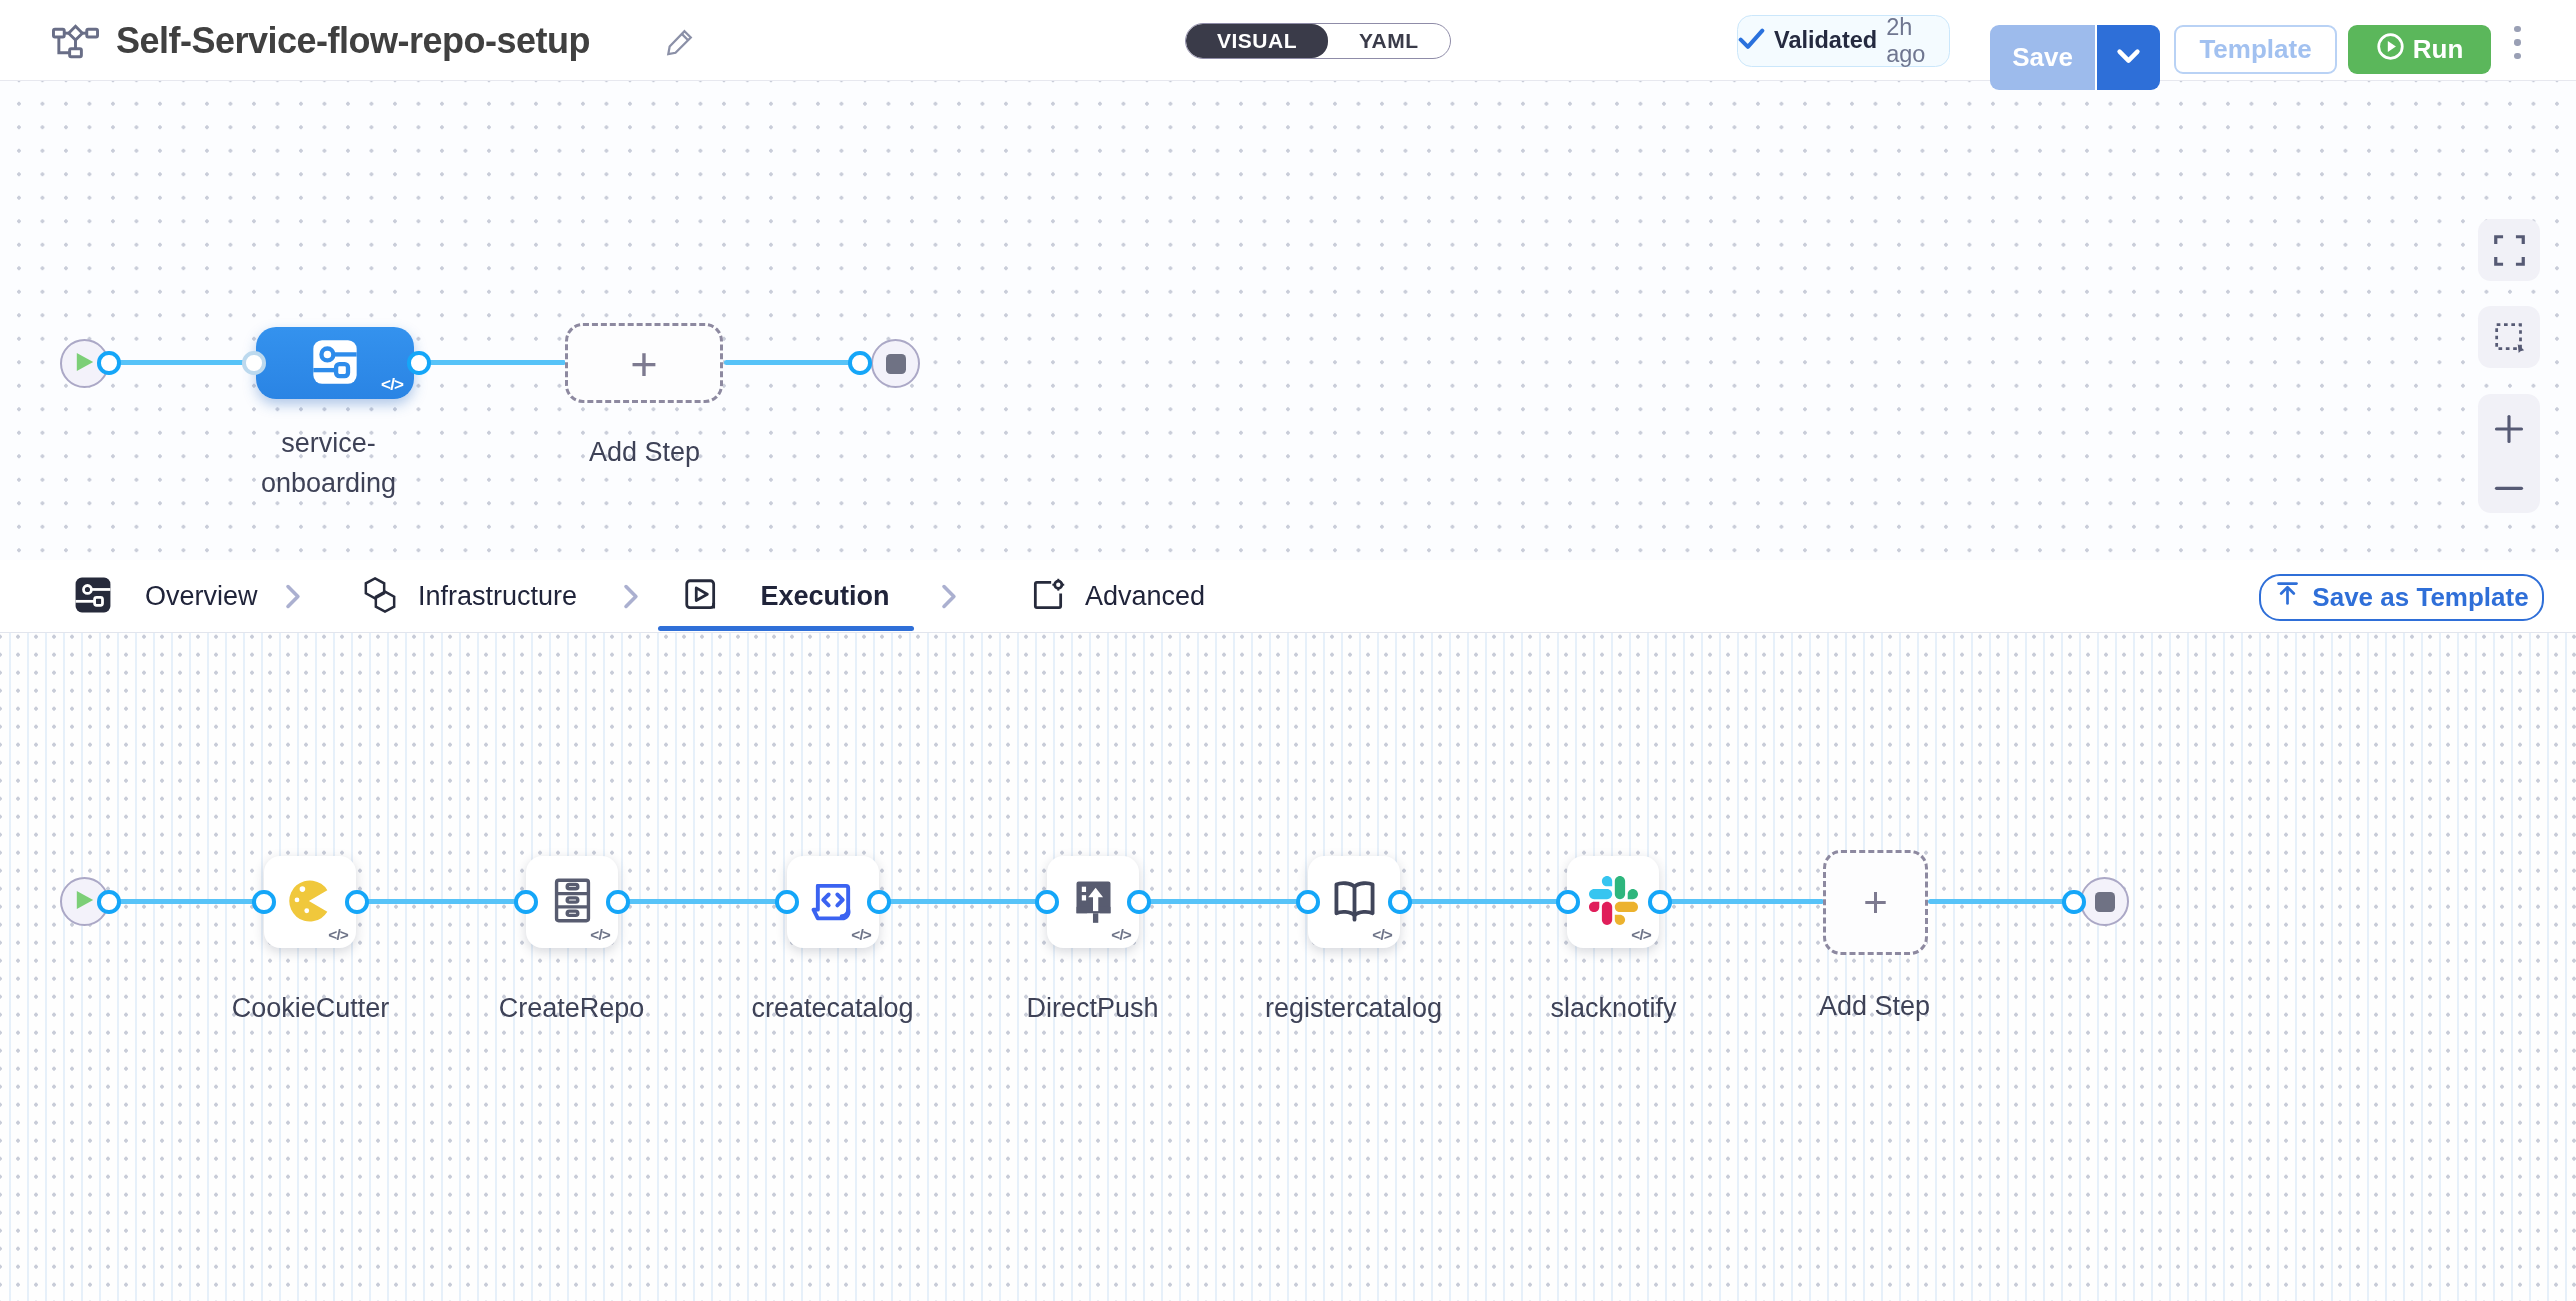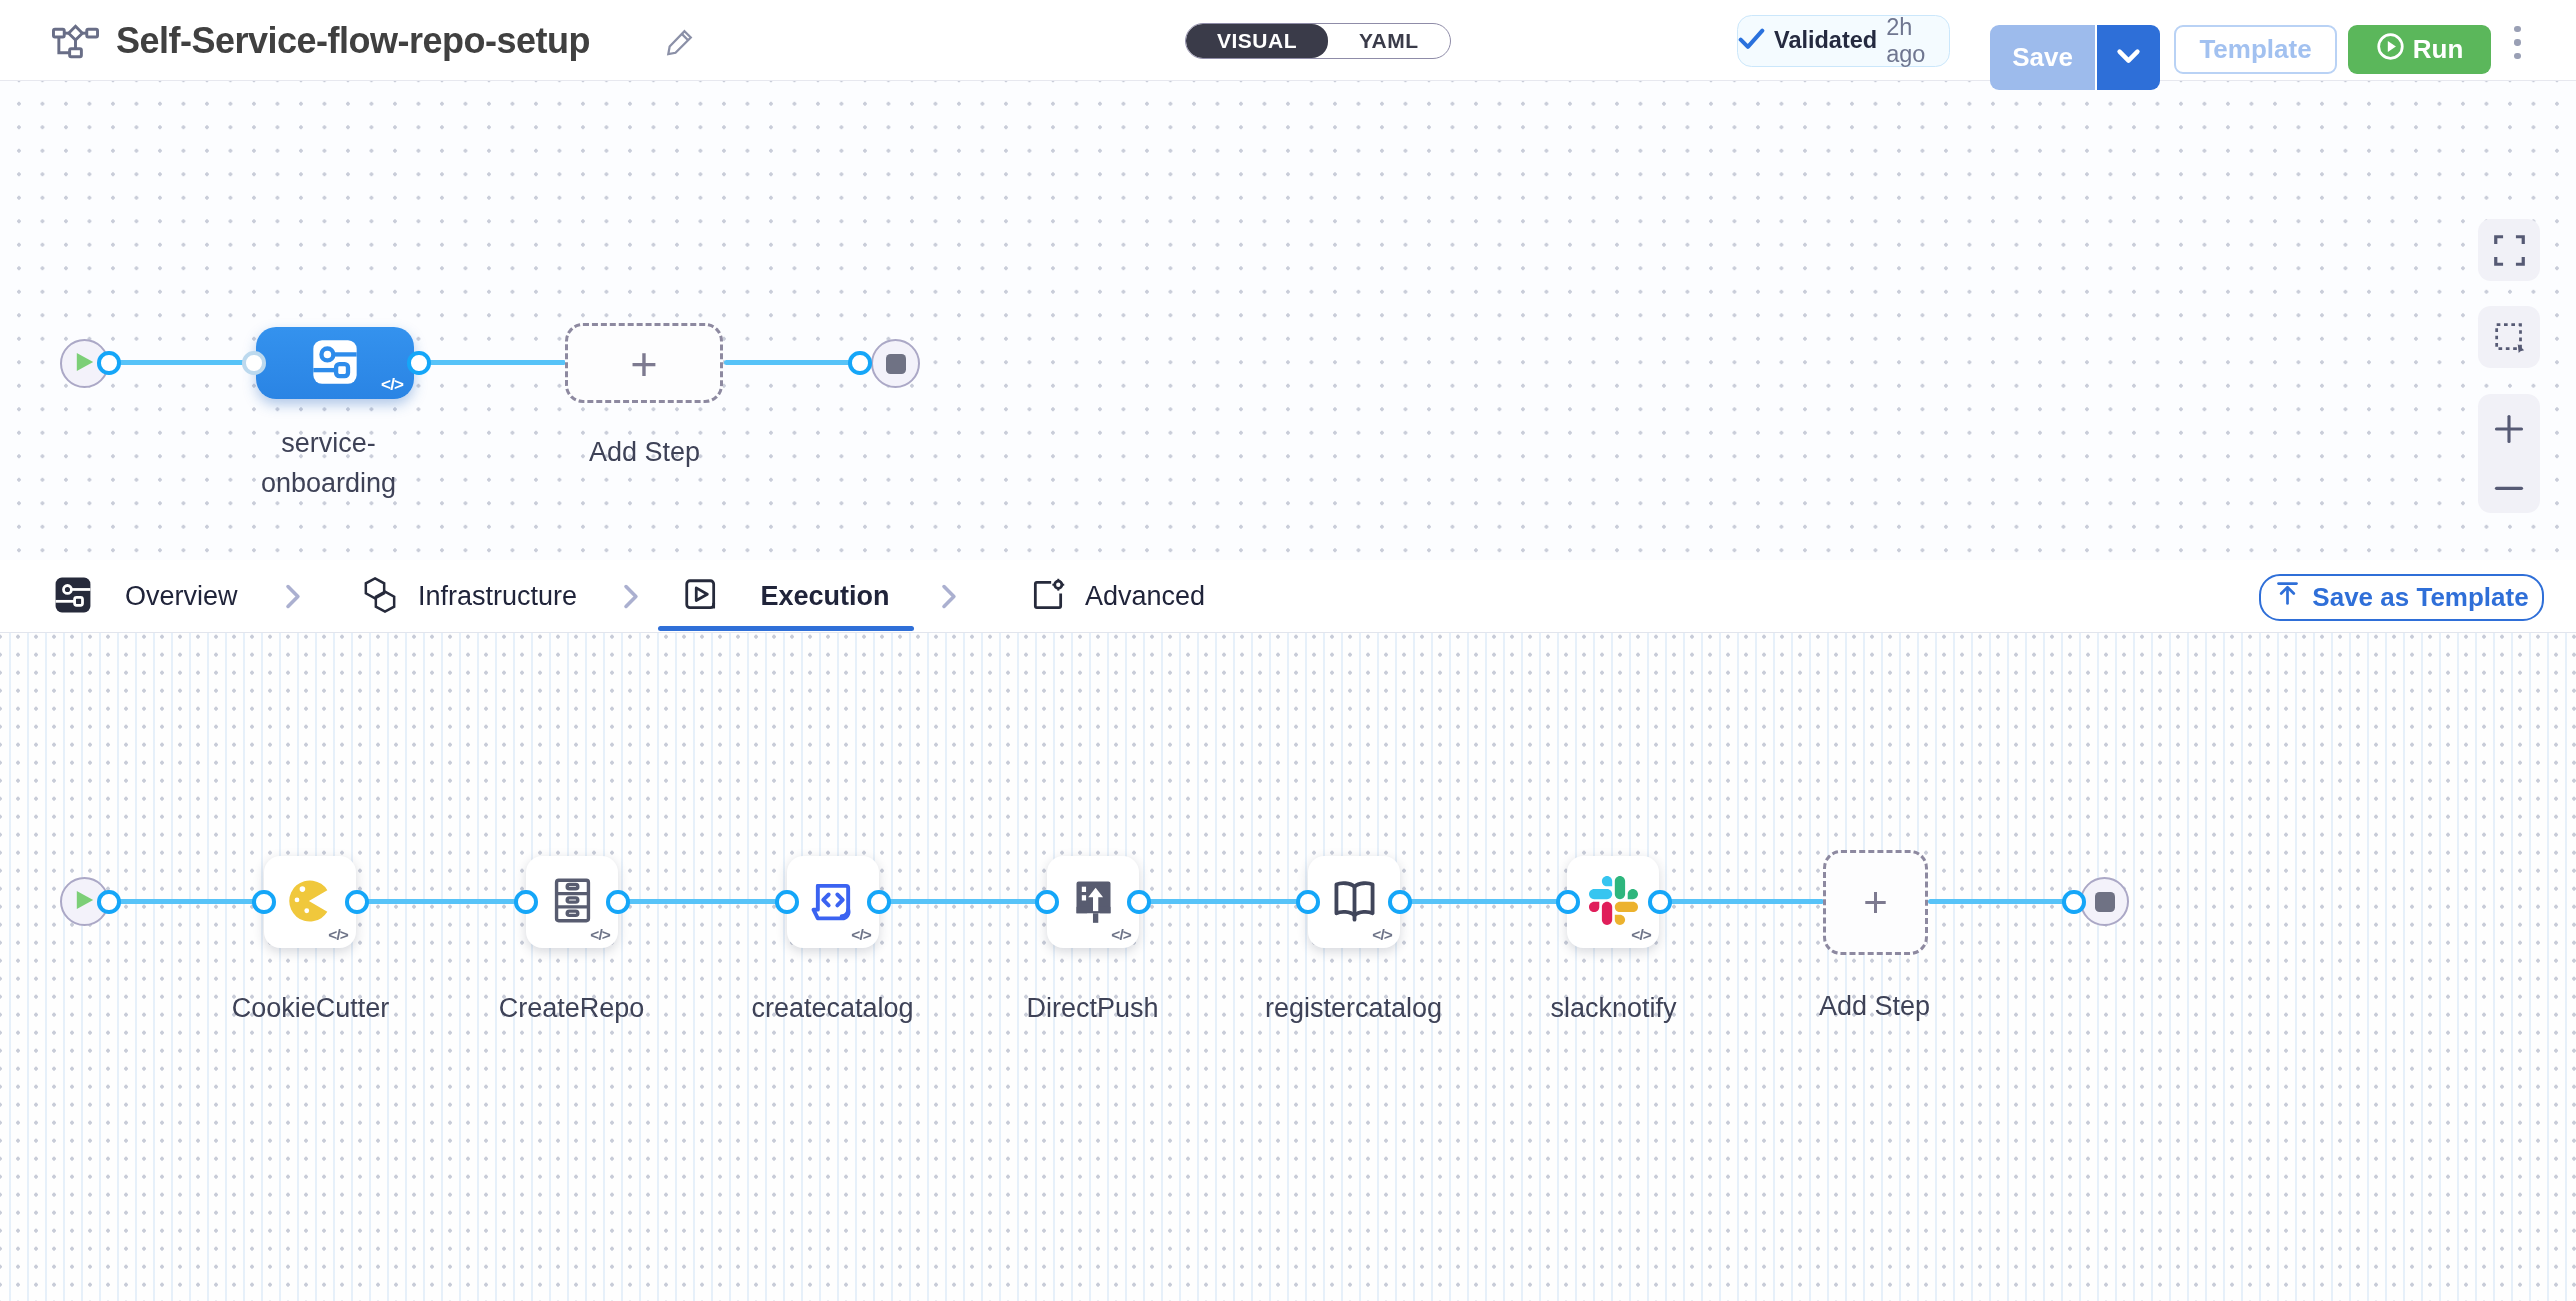--- a/index.html
+++ b/index.html
@@ -243,21 +243,21 @@
       <span>
         <svg width="34" height="12.7" viewBox="0 0 38 14" stroke="#565a74" stroke-width="3.5" stroke-linecap="round">
           <line x1="5" y1="7" x2="33" y2="7"></line>
         </svg>
       </span>
     </div>
   </div>
 
   <div class="tabbar">
 
-    <div class="tab-item" style="left:54px;gap:33px;">
+    <div class="tab-item" style="left:74px;gap:33px;">
       <span>
         <svg width="38" height="38" viewBox="0 0 48 48">
           <rect x="2" y="2" width="44" height="44" rx="8" fill="#262a3b"></rect>
           <circle cx="17" cy="17" r="5" fill="#262a3b" stroke="#fff" stroke-width="3.5"></circle>
           <line x1="22" y1="17" x2="46" y2="17" stroke="#fff" stroke-width="3.5"></line>
           <rect x="26" y="27" width="10" height="10" rx="2.5" fill="#262a3b" stroke="#fff" stroke-width="3.5"></rect>
           <line x1="2" y1="32" x2="26" y2="32" stroke="#fff" stroke-width="3.5"></line>
         </svg>
       </span>
       <span class="tab-label">Overview</span>

